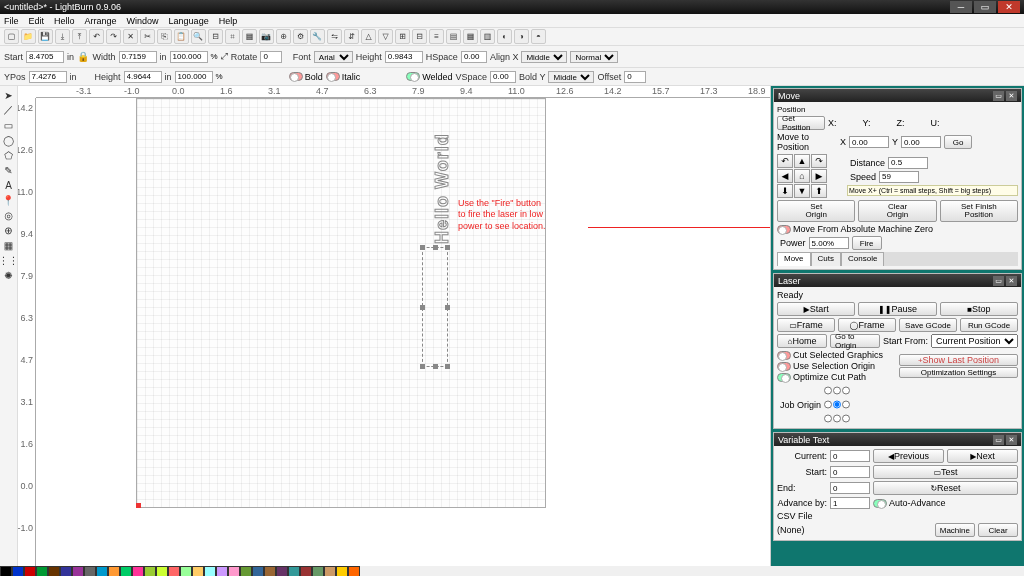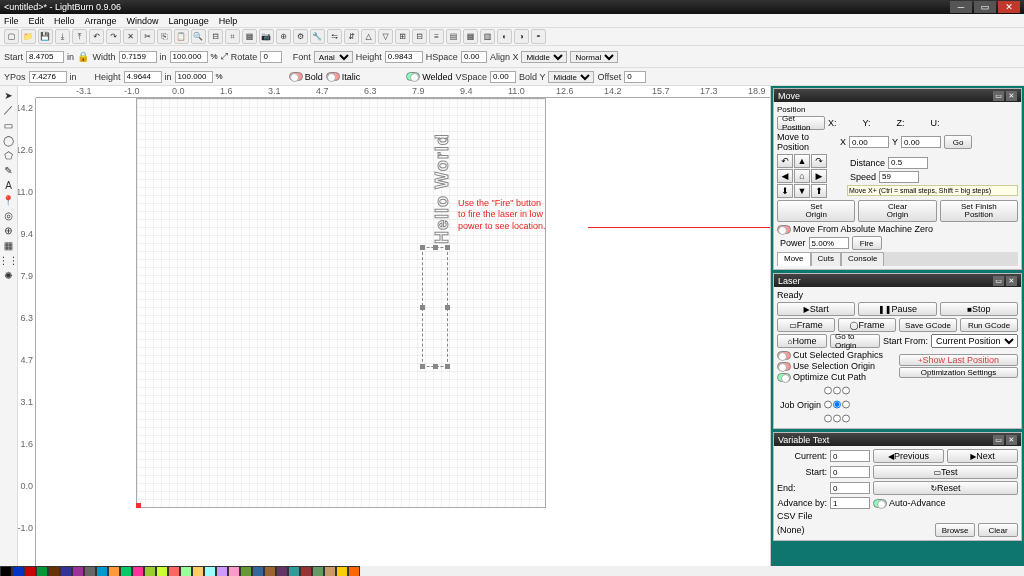--- a/index.html
+++ b/index.html
@@ -426,21 +426,21 @@
             <span class="toggle">
               <span class="sw on"></span>
               <span>Auto-Advance</span>
             </span>
           </div>
         <div class="row">
             <span>CSV File</span>
           </div>
         <div class="row">
             <span style="flex:1">(None)</span>
-            <span class="btn" style="flex:0 0 40px">Browse</span>
+            <span class="btn" style="flex:0 0 40px">Machine</span>
             <span class="btn" style="flex:0 0 40px">Clear</span>
           </div>
       </div>
     </div>
 
   </div>
 </div>
 
 <div class="swatches" id="swatches">
     <div class="sw" style="background: rgb(0, 0, 0);"></div>

